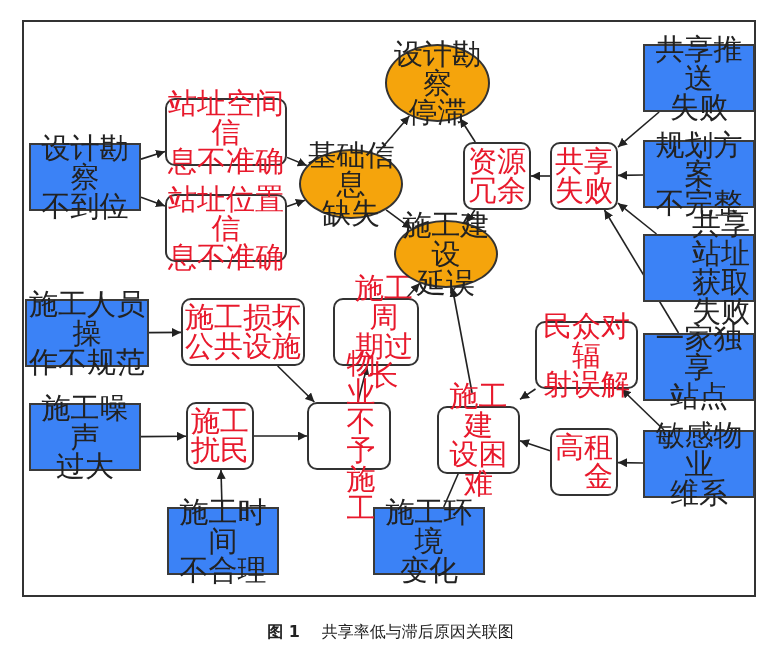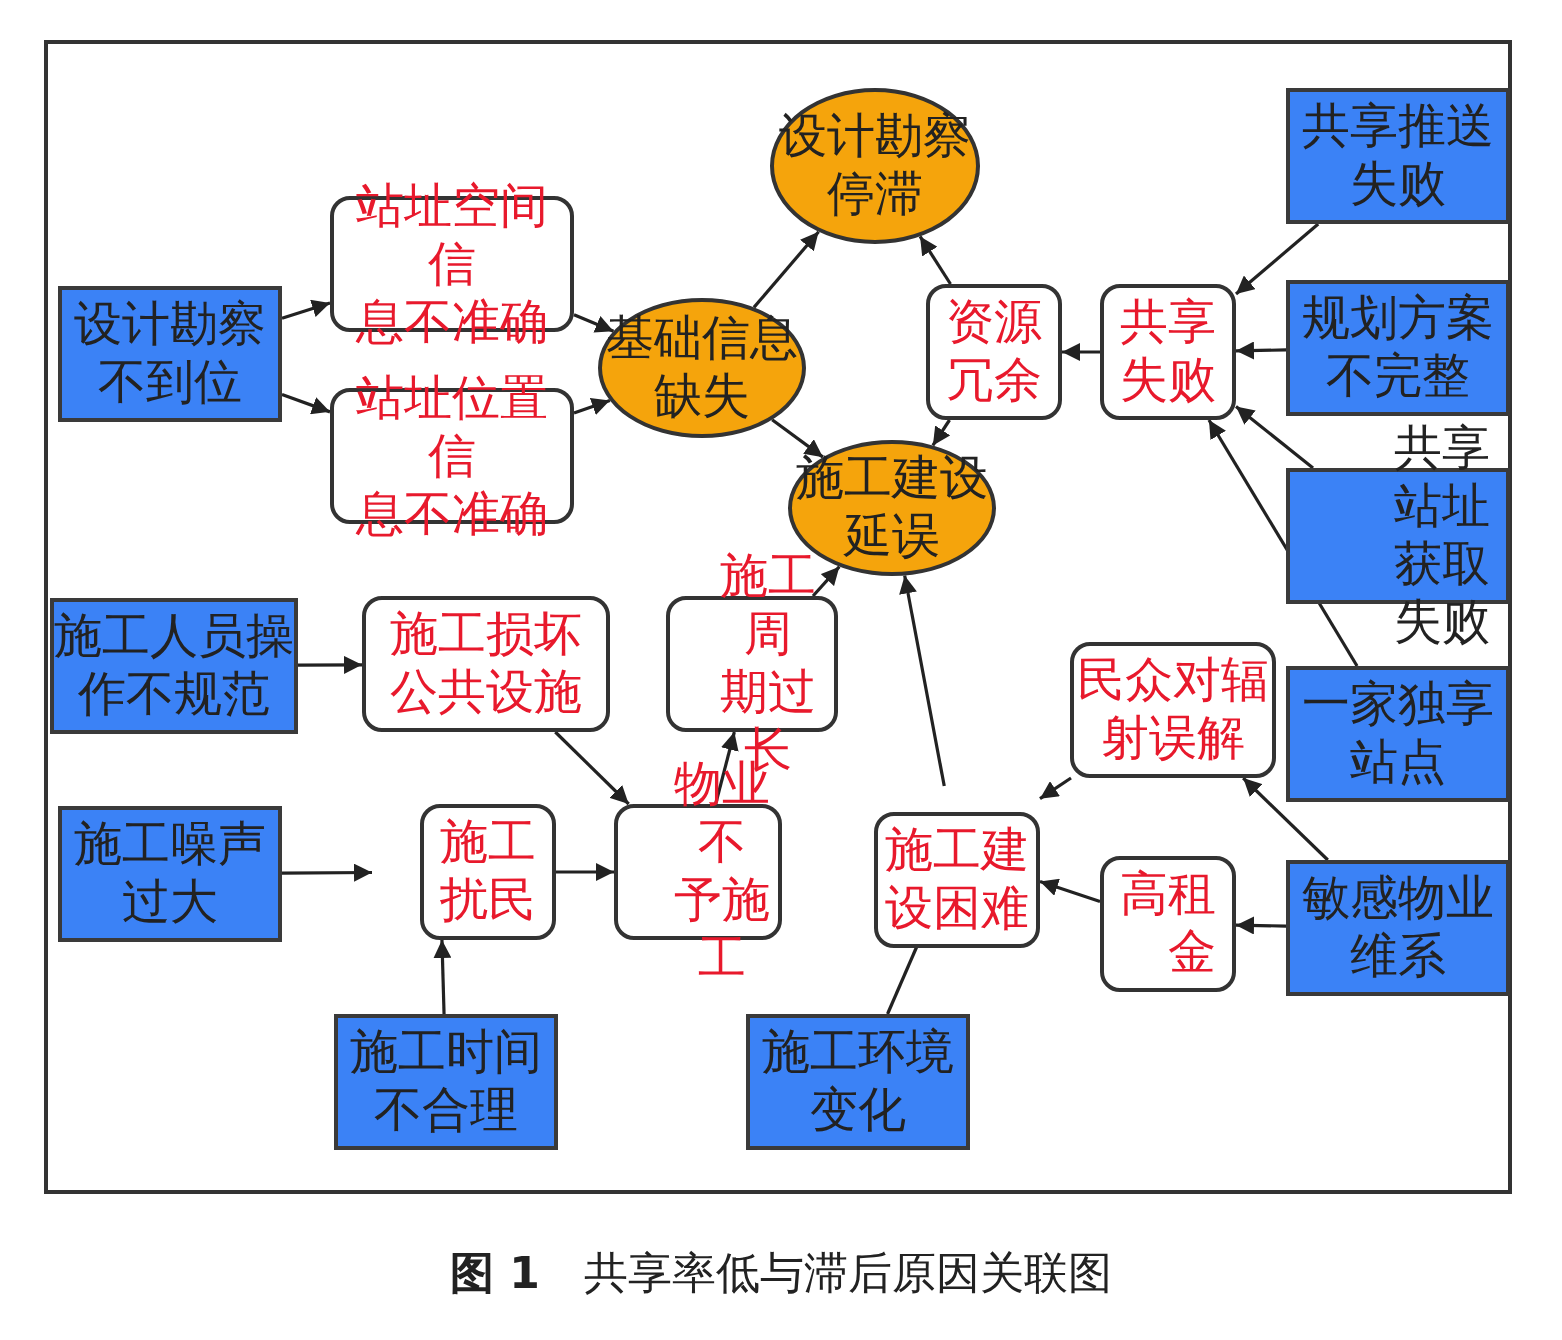--- a/index.html
+++ b/index.html
@@ -1,23 +1,23 @@
 <!DOCTYPE html>
 <html><head>
 <meta charset="utf-8">
 <style>
   html, body { margin:0; padding:0; background:#ffffff; }
   body { width:781px; height:670px; position:relative; overflow:hidden; font-family:"DejaVu Sans", sans-serif; }
   #diagram-frame { position:absolute; left:22px; top:20px; width:734px; height:577px; border:2px solid #333; box-sizing:border-box; background:#fff; }
   svg#edges { position:absolute; left:0; top:0; width:781px; height:670px; }
-  .node { position:absolute; box-sizing:border-box; display:flex; align-items:center; justify-content:center; text-align:center; font-size:24px; line-height:29px; font-family:"DejaVu Serif", serif; white-space:pre-line; }
+  .node { position:absolute; box-sizing:border-box; display:flex; align-items:center; justify-content:center; text-align:center; font-size:29px; line-height:29px; font-family:"DejaVu Serif", serif; white-space:pre-line; }
   .cause { background:#3b82f6; border:2px solid #3a3a3a; color:#222; }
   .mid { background:#fff; border:2px solid #333; border-radius:10px; color:#e8192c; }
   .effect { background:#f5a40c; border:2px solid #333; border-radius:50%; color:#222; }
-  #caption { position:absolute; left:0; width:781px; top:622px; text-align:center; font-size:22px; color:#222; font-family:"DejaVu Serif", serif; }
+  #caption { position:absolute; left:0; width:781px; top:622px; text-align:center; font-size:16px; color:#222; font-family:"DejaVu Serif", serif; }
   #caption .fig { font-family:"DejaVu Sans", sans-serif; font-weight:bold; margin-right:22px; }
 </style>
 </head>
 <body>
 
 <div id="diagram-frame"></div>
 
 <svg id="edges" xmlns="http://www.w3.org/2000/svg">
   <defs>
     <marker id="arrow" viewBox="0 0 10 10" refX="10" refY="5" markerWidth="9" markerHeight="9" markerUnits="userSpaceOnUse" orient="auto">
@@ -78,21 +78,21 @@
 <div class="node mid" style="left:165px;top:194px;width:122px;height:68px;">站址位置信
 息不准确</div>
 <div class="node mid" style="left:463px;top:142px;width:68px;height:68px;">资源
 冗余</div>
 <div class="node mid" style="left:550px;top:142px;width:68px;height:68px;">共享
 失败</div>
 <div class="node mid" style="left:181px;top:298px;width:124px;height:68px;">施工损坏
 公共设施</div>
 <div class="node mid" style="left:333px;top:298px;width:86px;height:68px;padding-left:16px;">施工周
 期过长</div>
-<div class="node mid" style="left:186px;top:402px;width:68px;height:68px;margin-left:24px;">施工
+<div class="node mid" style="left:186px;top:402px;width:68px;height:68px;">施工
 扰民</div>
 <div class="node mid" style="left:307px;top:402px;width:84px;height:68px;padding-left:24px;">物业不
 予施工</div>
 <div class="node mid" style="left:535px;top:321px;width:103px;height:68px;">民众对辐
 射误解</div>
 <div class="node mid" style="left:437px;top:406px;width:83px;height:68px;">施工建
 设困难</div>
 <div class="node mid" style="left:550px;top:428px;width:68px;height:68px;text-align:right;">高租
 金</div>
 

